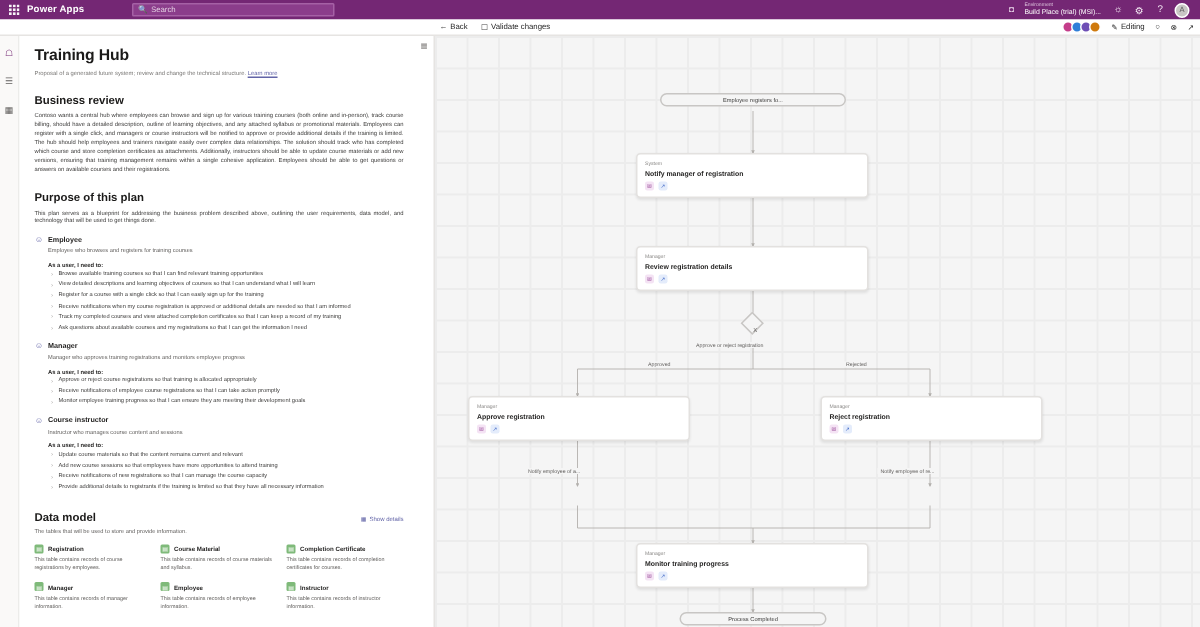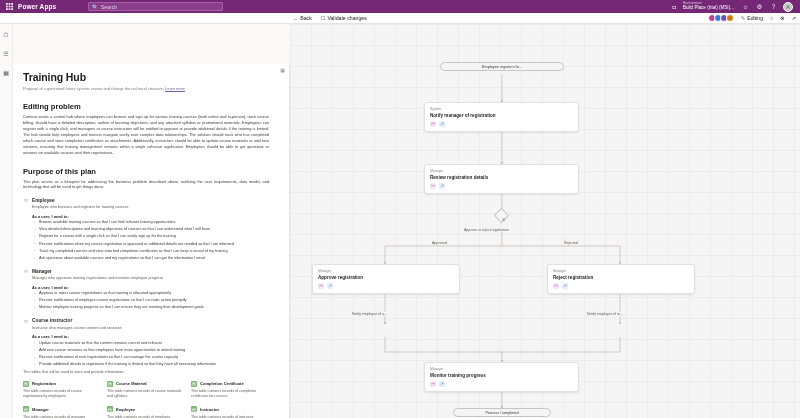--- a/index.html
+++ b/index.html
@@ -108,21 +108,20 @@
   .rail-icon.active { color: #742774; }
 
   
   .docpane {
     width: 277px;
     background: #ffffff;
     border-right: .5px solid #e6e4e2;
     overflow: hidden;
     position: relative;
     padding: 7px 20px 0 10px;
-    margin-top: 40px;
   }
   .doc-collapse {
     position: absolute; top: 3px; right: 4px;
     font-size: 5px; color: #8a8886; cursor: pointer;
   }
   .doc-title {
     font-size: 10.5px; font-weight: 600; color: #1b1a19;
     letter-spacing: -.1px;
   }
   .doc-sub {
@@ -334,21 +333,21 @@
 
   <div class="docpane">
     <span class="doc-collapse">▦</span>
 
     <div class="doc-title">Training Hub</div>
     <div class="doc-sub">
       <span>Proposal of a generated future system; review and change the technical structure.</span>
       <a>Learn more</a>
     </div>
 
-    <h2 class="sec">Editing problem</h2>
+    <h2 class="sec">Business review</h2>
     <p class="body">Contoso wants a central hub where employees can browse and sign up for various training courses (both online and in-person), track course billing, should have a detailed description, outline of learning objectives, and any attached syllabus or promotional materials. Employees can register with a single click, and managers or course instructors will be notified to approve or provide additional details if the training is limited. The hub should help employees and trainers navigate easily over complex data relationships. The solution should track who has completed which course and store completion certificates as attachments. Additionally, instructors should be able to update course materials or add new versions, ensuring that training management remains within a single cohesive application. Employees should be able to get questions or answers on available courses and their registrations.</p>
 
     <h2 class="sec">Purpose of this plan</h2>
     <p class="body">This plan serves as a blueprint for addressing the business problem described above, outlining the user requirements, data model, and technology that will be used to get things done.</p>
 
 
     <div class="persona">
       <div class="persona-head">
         <span class="persona-ico">☺</span>
         <span class="persona-name">Employee</span>
@@ -387,20 +386,27 @@
       <div class="persona-desc">Instructor who manages course content and sessions</div>
       <div class="persona-lead">As a user, I need to:</div>
       <ul class="reqs">
         <li>Update course materials so that the content remains current and relevant</li>
         <li>Add new course sessions so that employees have more opportunities to attend training</li>
         <li>Receive notifications of new registrations so that I can manage the course capacity</li>
         <li>Provide additional details to registrants if the training is limited so that they have all necessary information</li>
       </ul>
     </div>
 
+    <div class="dm-head">
+      <h2 class="sec" style="margin:0">Data model</h2>
+      <span class="dm-link">
+        <span>▦</span>
+        <span>Show details</span>
+      </span>
+    </div>
     <div class="dm-sub">The tables that will be used to store and provide information.</div>
 
     <div class="dm-grid">
       <div class="dm-card">
         <div class="dm-card-head">
           <span class="dm-chip">▤</span>
           <span class="dm-name">Registration</span>
         </div>
         <div class="dm-desc">This table contains records of course registrations by employees.</div>
       </div>

